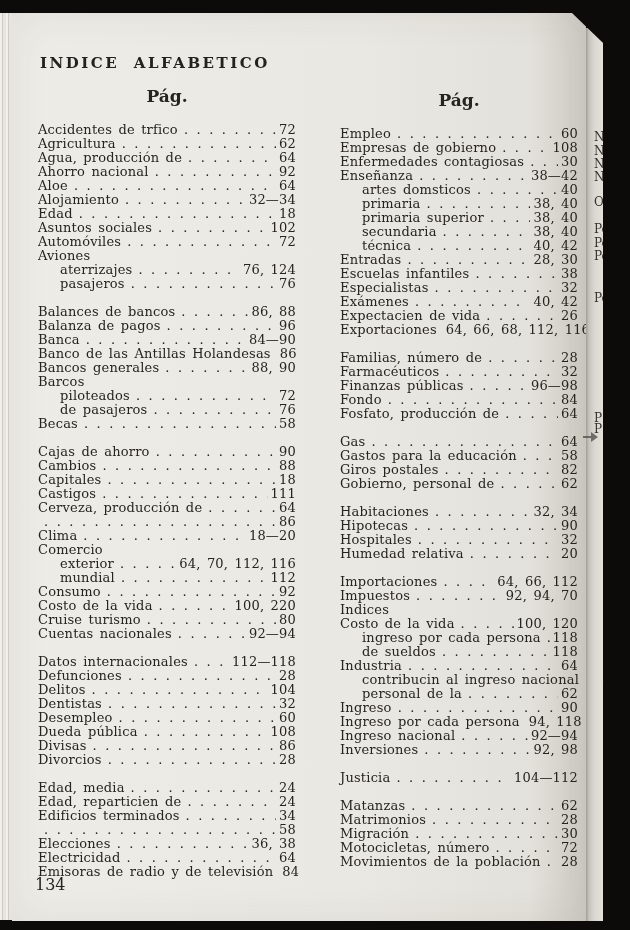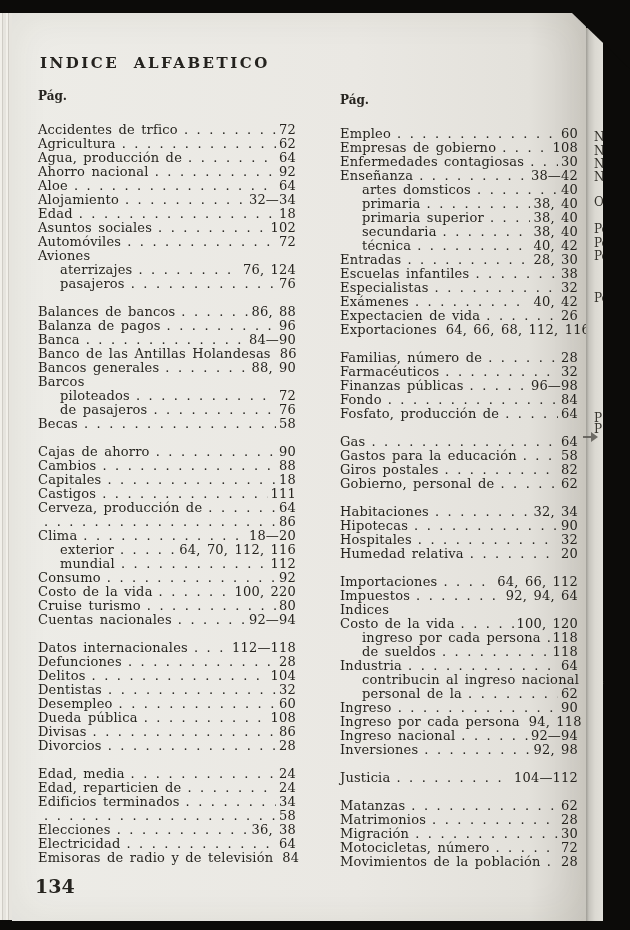--- a/index.html
+++ b/index.html
@@ -18,31 +18,31 @@
   .frag{position:absolute;left:8px;font-size:12px;line-height:12px;color:#35332d;white-space:nowrap;}
   
   .band-top{position:absolute;left:0;top:0;width:630px;height:13px;background:#0c0b09;}
   .band-bottom{position:absolute;left:0;top:922px;width:630px;height:8px;background:#0c0b09;}
   .corner{position:absolute;left:572px;top:13px;width:58px;height:56px;background:#0c0b09;
     clip-path:polygon(0 0,100% 0,100% 100%);}
   
   .title{position:absolute;left:28px;top:41px;font-size:15px;font-weight:bold;
     letter-spacing:2.5px;word-spacing:7px;color:#24221e;}
   .col{position:absolute;color:#26241f;font-size:13px;}
-  .col .hdr{text-align:left;font-weight:bold;font-size:12px;line-height:14px;margin-bottom:20px;}
+  .col .hdr{text-align:center;font-weight:bold;font-size:17px;line-height:14px;margin-bottom:20px;}
   .col0{left:26px;top:76px;width:258px;}
   .col1{left:328px;top:80px;width:238px;}
   .group + .group{margin-top:14px;}
   .row{display:flex;align-items:baseline;line-height:14px;white-space:nowrap;
     word-spacing:2px;letter-spacing:.2px;}
   .row.indent{padding-left:22px;text-align:right;}
   .lab{flex:0 0 auto;}
   .leader{flex:1 1 0;min-width:0;overflow:hidden;letter-spacing:8.5px;padding-left:6px;height:14px;}
   .pg{flex:0 0 auto;padding-left:3px;}
-  .pagenum{position:absolute;left:23px;top:862px;font-size:19px;color:#26241f;font-weight:bold;}
+  .pagenum{position:absolute;left:23px;top:862px;font-size:16px;color:#26241f;}
   
   .arrow{position:absolute;left:583px;top:431px;width:16px;height:12px;opacity:.8;}
   .arrow:before{content:"";position:absolute;left:0;top:5px;width:9px;height:2px;background:#55534e;}
   .arrow:after{content:"";position:absolute;left:8px;top:1px;border-left:7px solid #55534e;
     border-top:5px solid transparent;border-bottom:5px solid transparent;}
 </style>
 </head>
 <body>
 
 <div class="photo">
@@ -186,20 +186,23 @@
           </div>
           <div class="row">
             <span class="leader">........................</span>
             <span class="pg">86</span>
           </div>
           <div class="row">
             <span class="lab">Clima</span>
             <span class="leader">........................</span>
             <span class="pg">18—20</span>
           </div>
+          <div class="row">
+            <span class="lab">Comercio</span>
+          </div>
           <div class="row indent">
             <span class="lab">exterior</span>
             <span class="leader">........................</span>
             <span class="pg">64, 70, 112, 116</span>
           </div>
           <div class="row indent">
             <span class="lab">mundial</span>
             <span class="leader">........................</span>
             <span class="pg">112</span>
           </div>
@@ -456,21 +459,21 @@
         </div>
         <div class="group">
           <div class="row">
             <span class="lab">Importaciones</span>
             <span class="leader">........................</span>
             <span class="pg">64, 66, 112</span>
           </div>
           <div class="row">
             <span class="lab">Impuestos</span>
             <span class="leader">........................</span>
-            <span class="pg">92, 94, 64</span>
+            <span class="pg">92, 94, 70</span>
           </div>
           <div class="row">
             <span class="lab">Indices</span>
           </div>
           <div class="row">
             <span class="lab">Costo de la vida</span>
             <span class="leader">........................</span>
             <span class="pg">100, 120</span>
           </div>
           <div class="row indent">

